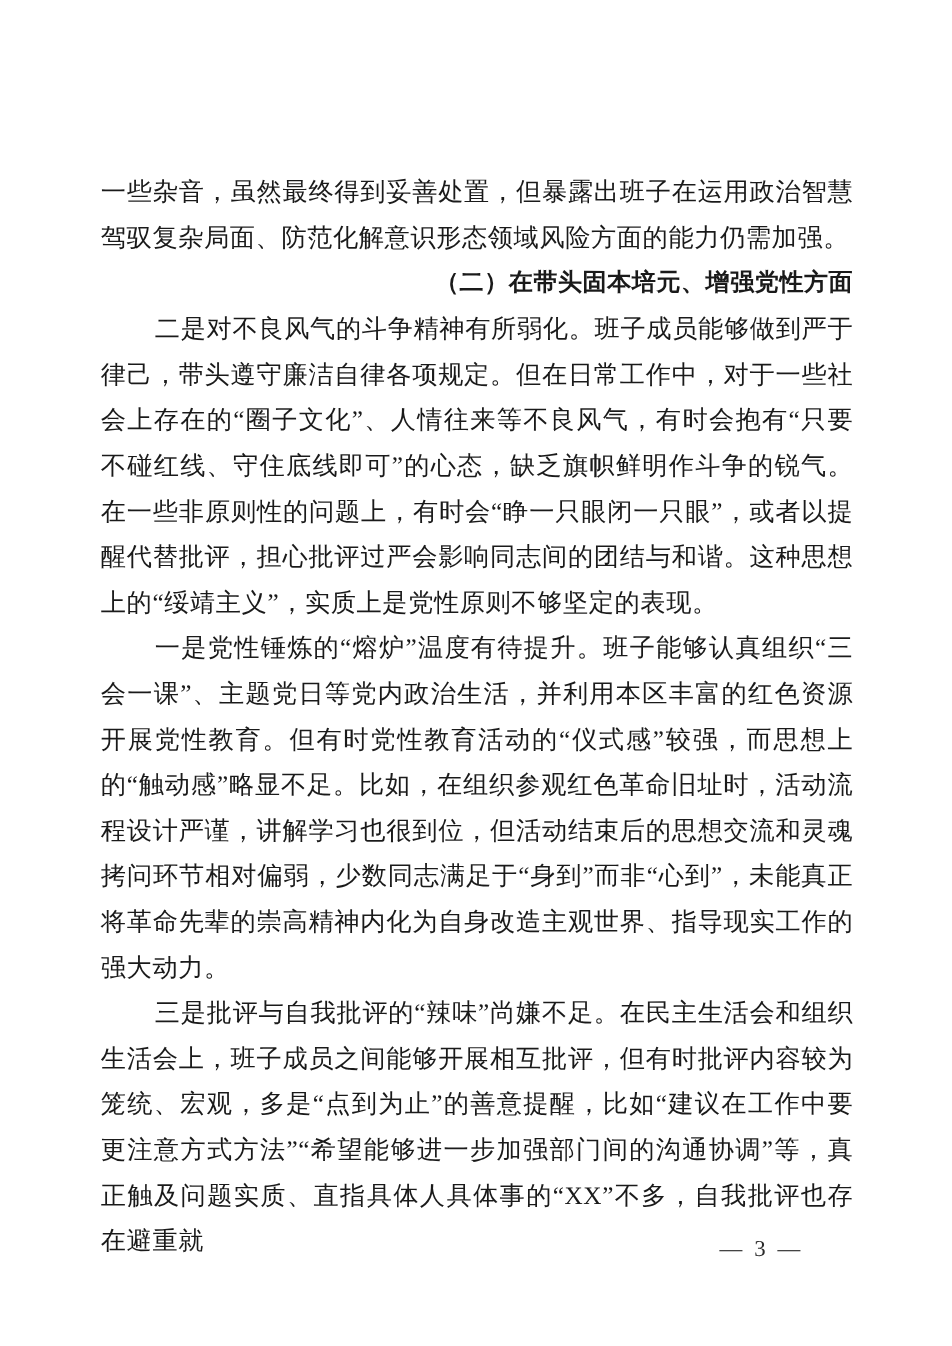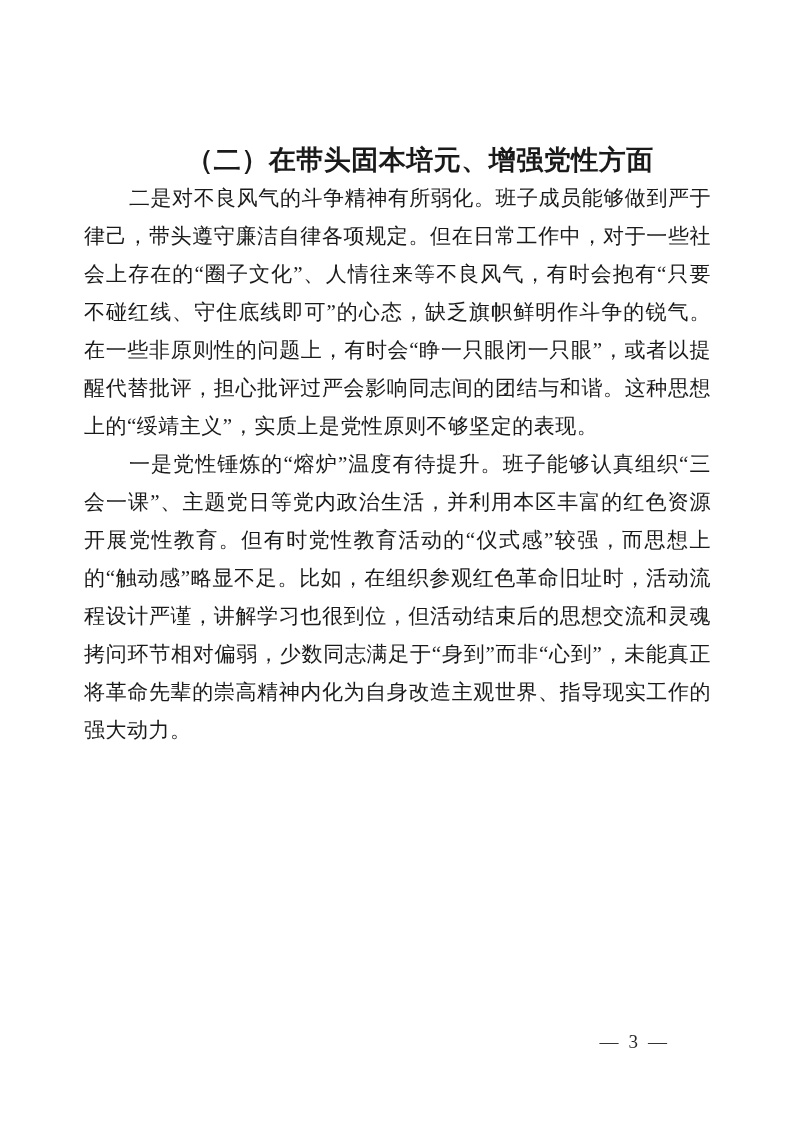--- a/index.html
+++ b/index.html
@@ -32,46 +32,48 @@
     font-weight: normal;
   }
   .continuation {
     text-indent: 0;
   }
   .indented {
     text-indent: 45px;
   }
   .section-heading {
     margin: 0;
-    font-size: 27px;
+    font-size: 20px;
     line-height: 38px;
     letter-spacing: 0.5px;
     text-indent: 45px;
     font-weight: bold;
-    text-align: center;
+    text-align: right;
   }
   .footer {
     position: absolute;
     top: 1031px;
     right: 126px;
     font-size: 19px;
     line-height: 22px;
     color: #2a2a2a;
     display: flex;
     align-items: center;
     gap: 10px;
   }
 </style>
 </head>
 <body>
 
 <div class="page">
   <div class="content">
+    <p class="body-text continuation">一些杂音，虽然最终得到妥善处置，但暴露出班子在运用政治智慧驾驭复杂局面、防范化解意识形态领域风险方面的能力仍需加强。</p>
     <h2 class="section-heading">（二）在带头固本培元、增强党性方面</h2>
     <p class="body-text indented">二是对不良风气的斗争精神有所弱化。班子成员能够做到严于律己，带头遵守廉洁自律各项规定。但在日常工作中，对于一些社会上存在的“圈子文化”、人情往来等不良风气，有时会抱有“只要不碰红线、守住底线即可”的心态，缺乏旗帜鲜明作斗争的锐气。在一些非原则性的问题上，有时会“睁一只眼闭一只眼”，或者以提醒代替批评，担心批评过严会影响同志间的团结与和谐。这种思想上的“绥靖主义”，实质上是党性原则不够坚定的表现。</p>
     <p class="body-text indented">一是党性锤炼的“熔炉”温度有待提升。班子能够认真组织“三会一课”、主题党日等党内政治生活，并利用本区丰富的红色资源开展党性教育。但有时党性教育活动的“仪式感”较强，而思想上的“触动感”略显不足。比如，在组织参观红色革命旧址时，活动流程设计严谨，讲解学习也很到位，但活动结束后的思想交流和灵魂拷问环节相对偏弱，少数同志满足于“身到”而非“心到”，未能真正将革命先辈的崇高精神内化为自身改造主观世界、指导现实工作的强大动力。</p>
+    <p class="body-text indented">三是批评与自我批评的“辣味”尚嫌不足。在民主生活会和组织生活会上，班子成员之间能够开展相互批评，但有时批评内容较为笼统、宏观，多是“点到为止”的善意提醒，比如“建议在工作中要更注意方式方法”“希望能够进一步加强部门间的沟通协调”等，真正触及问题实质、直指具体人具体事的“XX”不多，自我批评也存在避重就</p>
   </div>
   <div class="footer">
     <span>—</span>
     <span>3</span>
     <span>—</span>
   </div>
 </div>
 
 </body></html>

